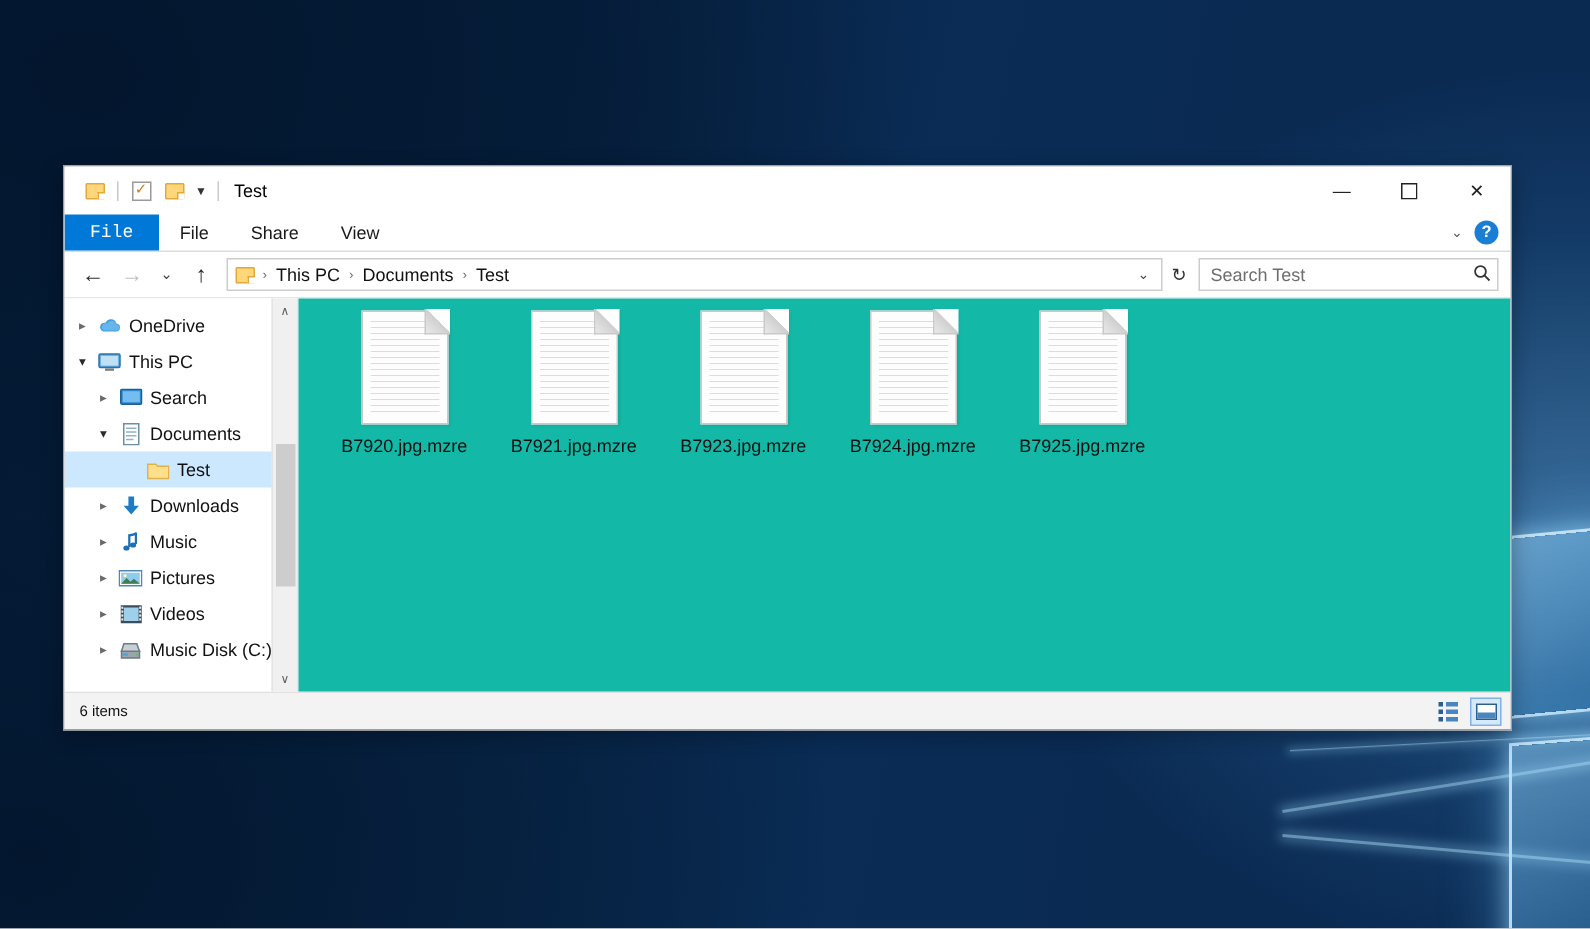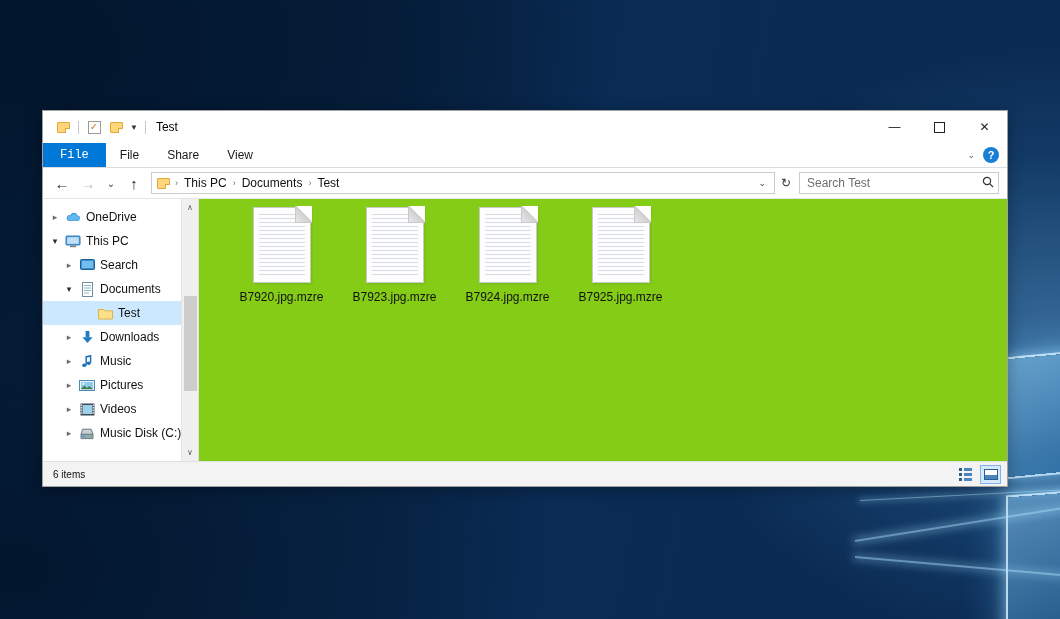--- a/index.html
+++ b/index.html
@@ -173,21 +173,21 @@
     position: absolute; right: 0; top: 0; bottom: 0; width: 17px;
     background: #f0f0f0; border-left: 1px solid #e4e4e4;
     display: flex; flex-direction: column; align-items: center;
   }
   .sb-arrow { height: 17px; width: 17px; display: flex; align-items: center; justify-content: center;
               font-size: 8px; color: #606060; }
   #nav-thumb-track { flex: 1; width: 17px; position: relative; }
   #nav-thumb { position: absolute; left: 2px; width: 13px; top: 80px; height: 95px; background: #cdcdcd; }
 
   
-  #content { flex: 1; background: #84cc16; position: relative; padding: 6px 0 0 26px; }
+  #content { flex: 1; background: #14b8a6; position: relative; padding: 6px 0 0 14px; }
   #filegrid { display: flex; flex-wrap: wrap; align-content: flex-start; }
   .file-item {
     width: 113px; padding-top: 2px;
     display: flex; flex-direction: column; align-items: center;
   }
   .doc-icon { width: 58px; height: 76px; position: relative; }
   .doc-page {
     position: absolute; inset: 0; background: #fdfdfd;
     border: 1px solid #c9c9c9;
     box-shadow: 1px 1px 2px rgba(0,0,0,0.10);
@@ -460,20 +460,29 @@
           <div class="file-item">
             <div class="doc-icon">
               <div class="doc-page">
                   <div class="doc-lines"></div>
                 </div>
                 <div class="doc-fold"></div>
             </div>
             <div class="file-name">B7920.jpg.mzre</div>
           </div>
 
+          <div class="file-item">
+            <div class="doc-icon">
+              <div class="doc-page">
+                  <div class="doc-lines"></div>
+                </div>
+                <div class="doc-fold"></div>
+            </div>
+            <div class="file-name">B7921.jpg.mzre</div>
+          </div>
 
 
           <div class="file-item">
             <div class="doc-icon">
               <div class="doc-page">
                   <div class="doc-lines"></div>
                 </div>
                 <div class="doc-fold"></div>
             </div>
             <div class="file-name">B7923.jpg.mzre</div>

